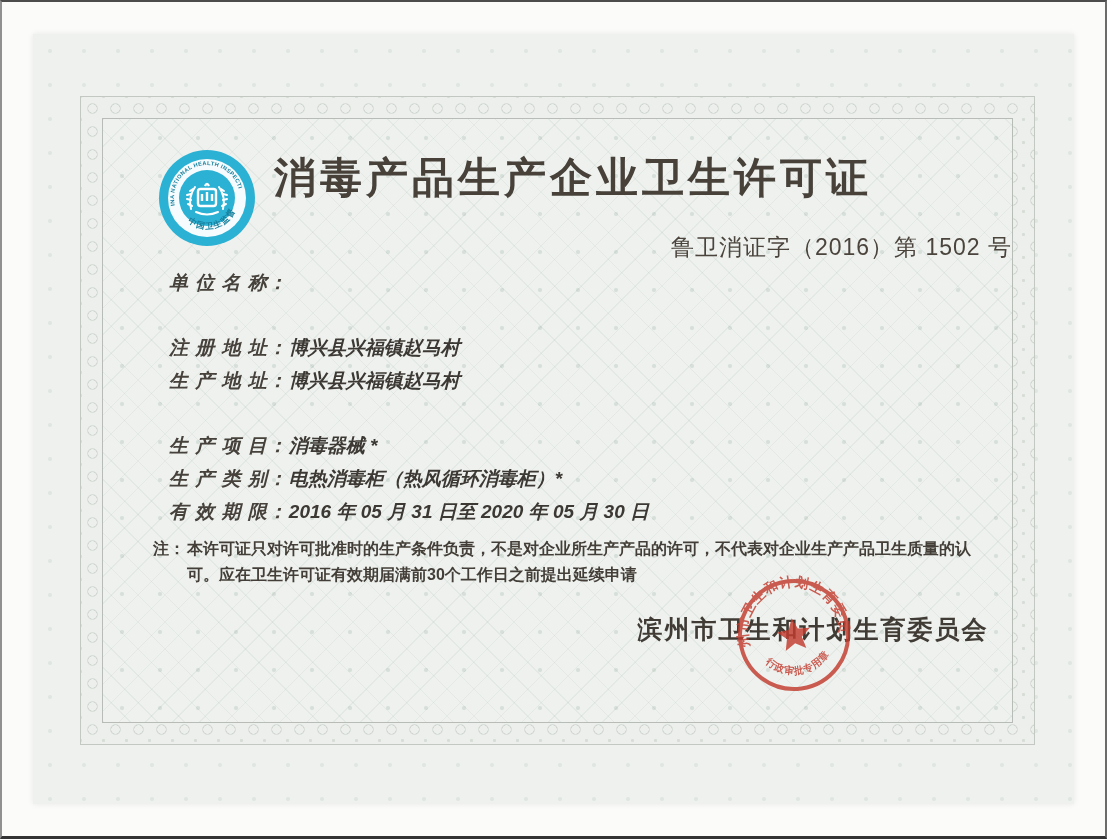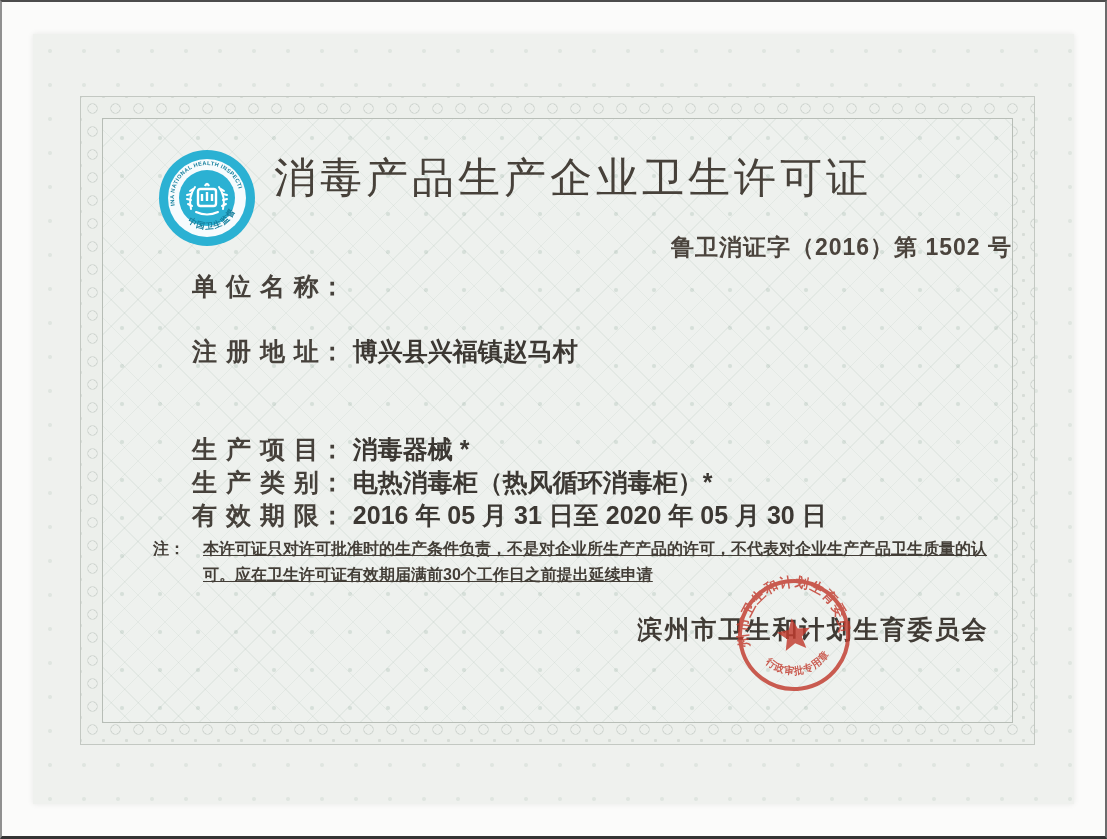--- a/index.html
+++ b/index.html
@@ -37,40 +37,40 @@
     background-image:
       radial-gradient(circle, rgba(120,150,135,0.20) 1.5px, transparent 2.6px),
       repeating-linear-gradient(45deg, rgba(140,165,150,0.11) 0 1px, transparent 1px 19px),
       repeating-linear-gradient(135deg, rgba(140,165,150,0.11) 0 1px, transparent 1px 19px);
     background-size:38px 38px,auto,auto;
   }
   .content{position:absolute;left:0;top:0;width:1107px;height:839px;}
   .emblem{position:absolute;left:156px;top:147px;width:98px;height:98px;}
   .title{
     position:absolute;left:182px;top:148px;width:778px;
-    text-align:center;font-size:42px;font-weight:400;letter-spacing:4px;
+    text-align:center;font-size:42px;font-weight:700;letter-spacing:4px;
     color:#47413a;white-space:nowrap;
   }
   .certno{
     position:absolute;top:230px;right:97px;
-    font-size:23px;font-weight:700;letter-spacing:1px;color:#4b443d;
+    font-size:23px;font-weight:400;letter-spacing:1px;color:#4b443d;
     white-space:nowrap;
   }
   .field{
-    position:absolute;left:190px;white-space:nowrap;
-    font-size:25px;color:#46413b;
+    position:absolute;left:167px;white-space:nowrap;
+    font-size:19px;color:#46413b;font-style:italic;
   }
   .field .lbl{font-weight:600;letter-spacing:1px;}
-  .field .val{font-weight:700;color:#3c3833;margin-left:7px;}
+  .field .val{font-weight:700;color:#3c3833;margin-left:1px;}
   .note{
     position:absolute;left:151px;top:534px;width:845px;
     display:flex;font-size:16px;font-weight:700;color:#433e37;line-height:1.6;
   }
   .note .note-lbl{flex:none;}
-  .note .note-body{margin-left:18px;text-decoration:underline;}
+  .note .note-body{margin-left:2px;}
   .authority{
     position:absolute;left:600px;top:611px;width:422px;text-align:center;
     font-size:25px;font-weight:700;letter-spacing:2px;color:#403b35;white-space:nowrap;
   }
   .approval{
     position:absolute;left:596px;top:652px;
     font-size:25px;font-weight:700;letter-spacing:2px;color:#403b35;white-space:nowrap;
   }
   .seal{position:absolute;left:731px;top:572px;width:122px;height:122px;opacity:0.82;}
 </style>
@@ -116,20 +116,23 @@
   <div class="title">消毒产品生产企业卫生许可证</div>
 
   <div class="certno">鲁卫消证字（2016）第 1502 号</div>
 
   <div class="field" style="top:268px">
     <span class="lbl">单 位 名 称：</span><span class="val"></span>
   </div>
   <div class="field" style="top:333px">
     <span class="lbl">注 册 地 址：</span><span class="val">博兴县兴福镇赵马村</span>
   </div>
+  <div class="field" style="top:366px">
+    <span class="lbl">生 产 地 址：</span><span class="val">博兴县兴福镇赵马村</span>
+  </div>
   <div class="field" style="top:464px">
     <span class="lbl">生 产 类 别：</span><span class="val">电热消毒柜（热风循环消毒柜）*</span>
   </div>
   <div class="field" style="top:431px">
     <span class="lbl">生 产 项 目：</span><span class="val">消毒器械 *</span>
   </div>
   <div class="field" style="top:497px">
     <span class="lbl">有 效 期 限：</span><span class="val">2016 年 05 月 31 日至 2020 年 05 月 30 日</span>
   </div>
 

